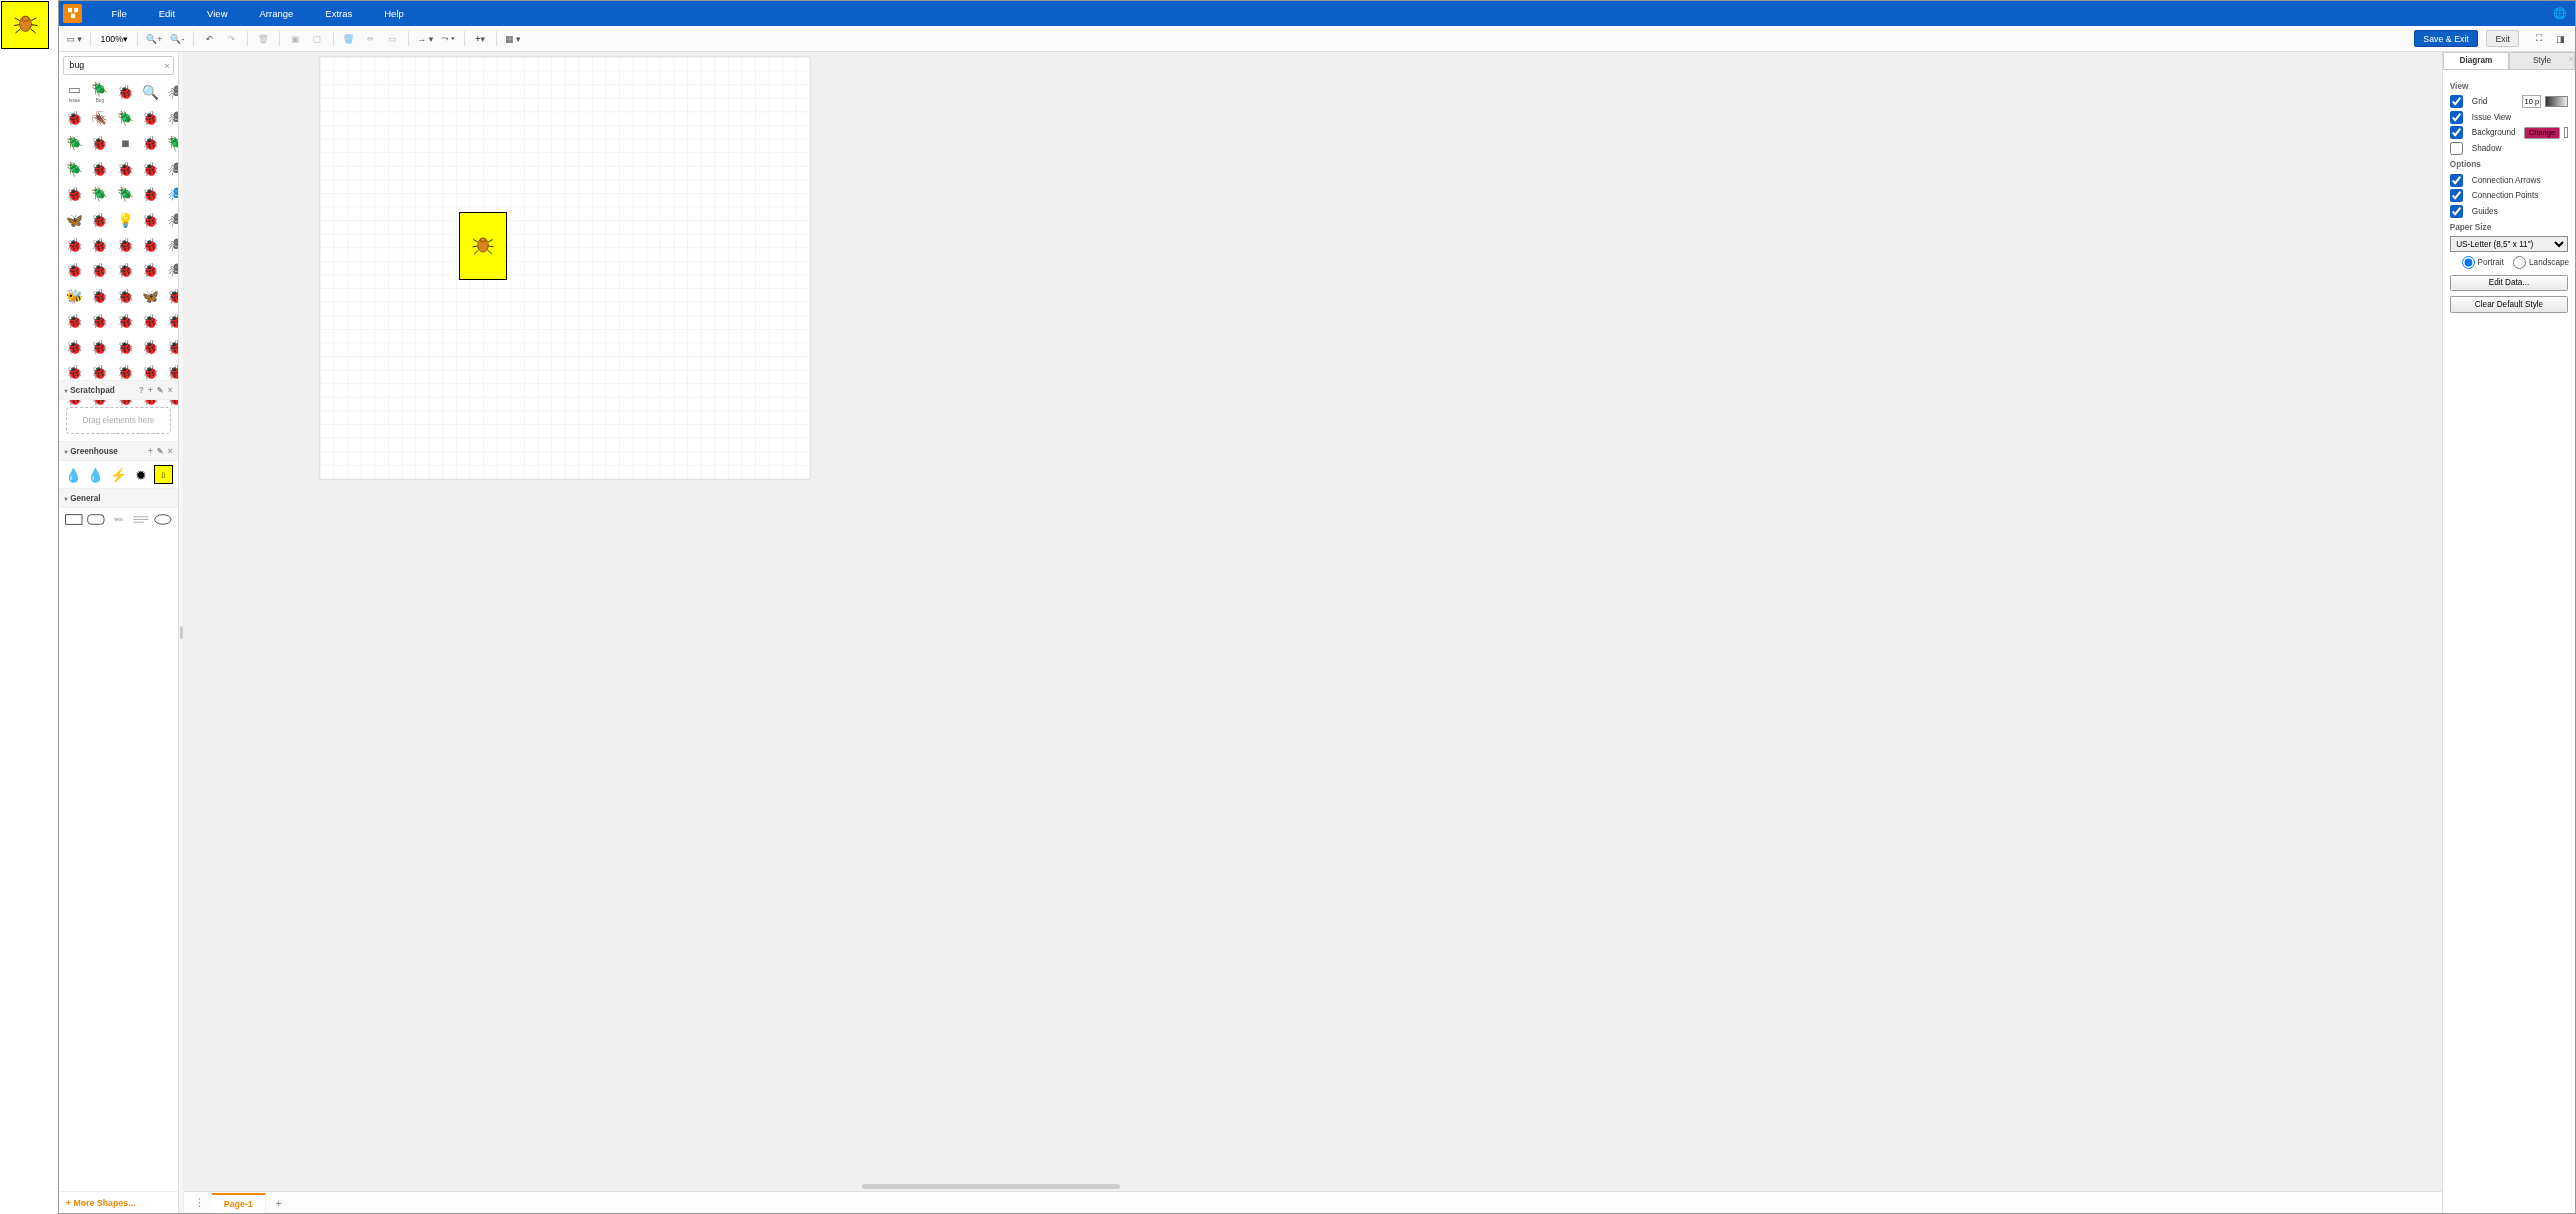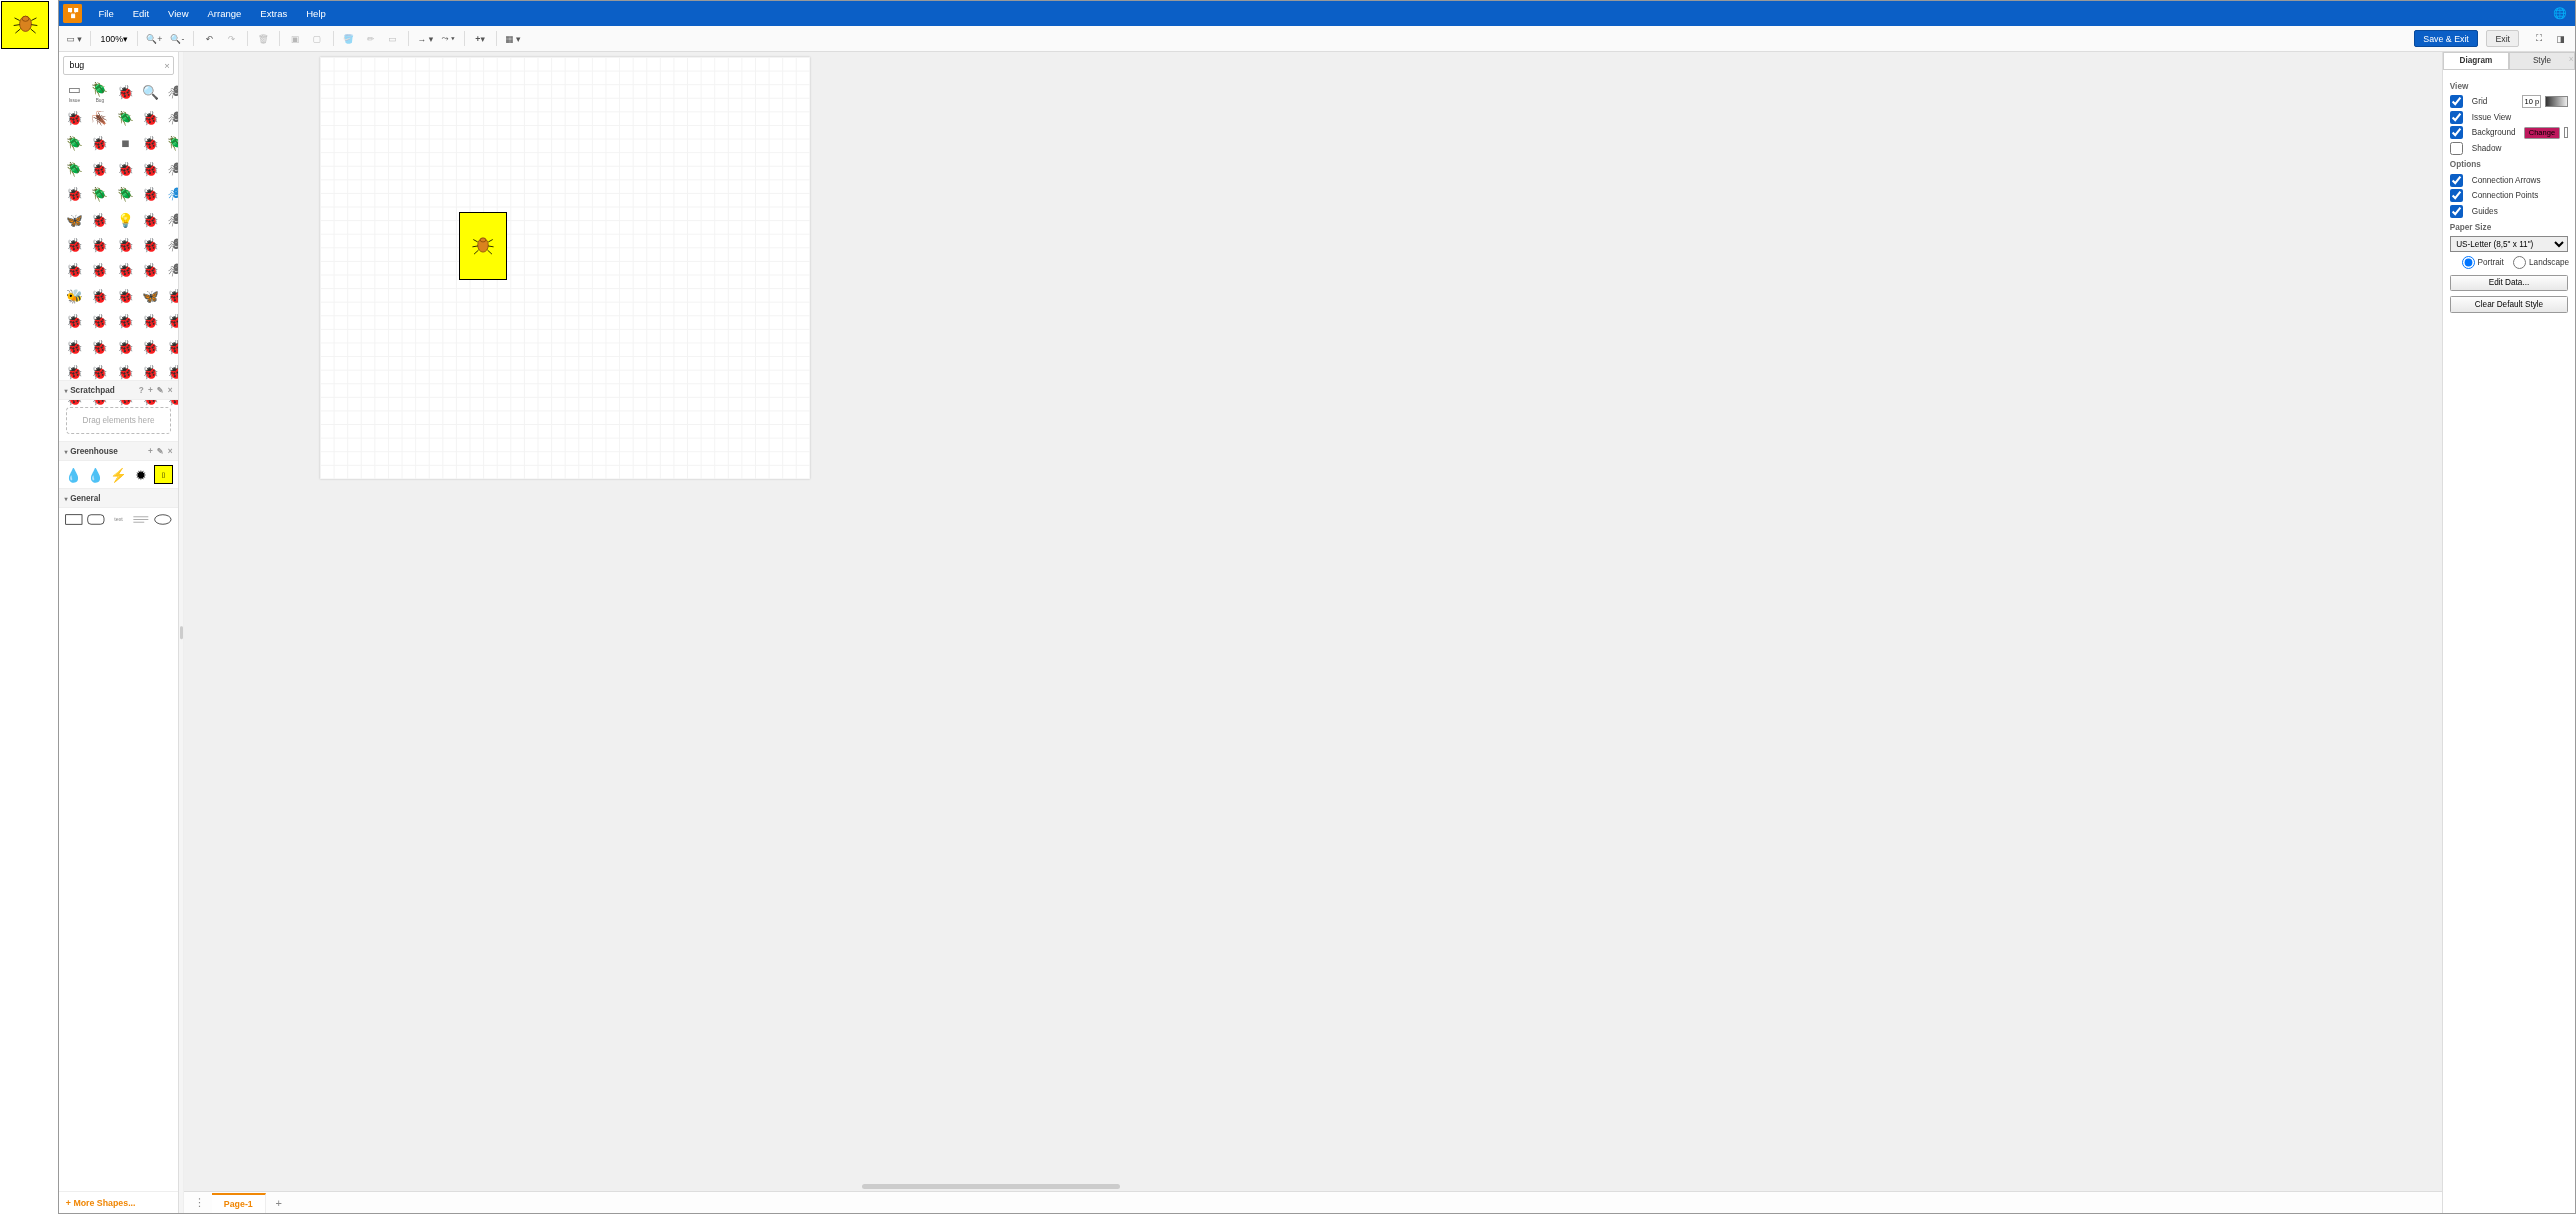--- a/index.html
+++ b/index.html
@@ -11,21 +11,21 @@
   background: #ffff00; display: flex; align-items: center; justify-content: center;
   z-index: 1000; border: 0.7px solid #000;
 }
 .thumb-overlay svg { width: 27px; height: 27px; }
 
 .app { flex: 1; display: flex; flex-direction: column; margin-left: 58px; border: 0.7px solid #999; }
 
 
 .menubar {
   height: 25px; background: #0b5fc6; color: #fff; display: flex; align-items: center;
-  padding: 0 4.1px; gap: 0; font-size: 9.5px;
+  padding: 0 4.1px; gap: 13px; font-size: 9.5px;
 }
 .menubar .logo {
   width: 19px; height: 19px; background: #f08705; display: flex; align-items: center;
   justify-content: center; margin-right: 6.8px; border-radius: 1.4px;
 }
 .menubar .menu-item { padding: 0 9.5px; cursor: pointer; line-height: 25px; }
 .menubar .spacer { flex: 1; }
 .menubar .globe-icon { margin-right: 4.1px; font-size: 11px; cursor: pointer; }
 
 

